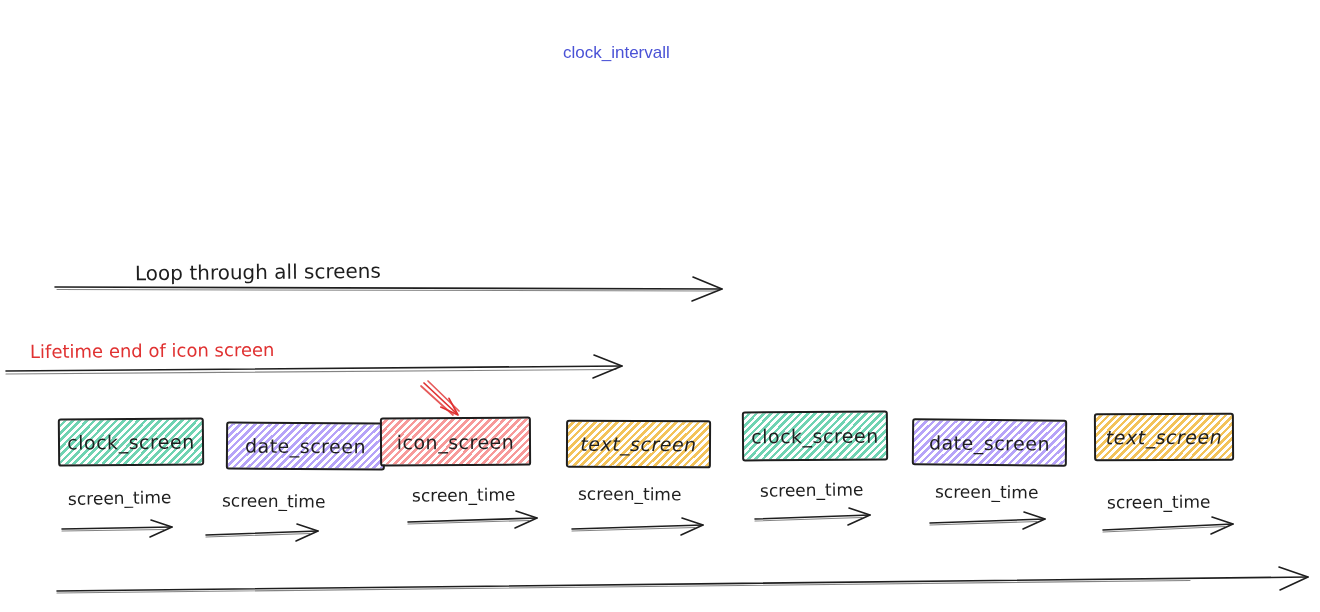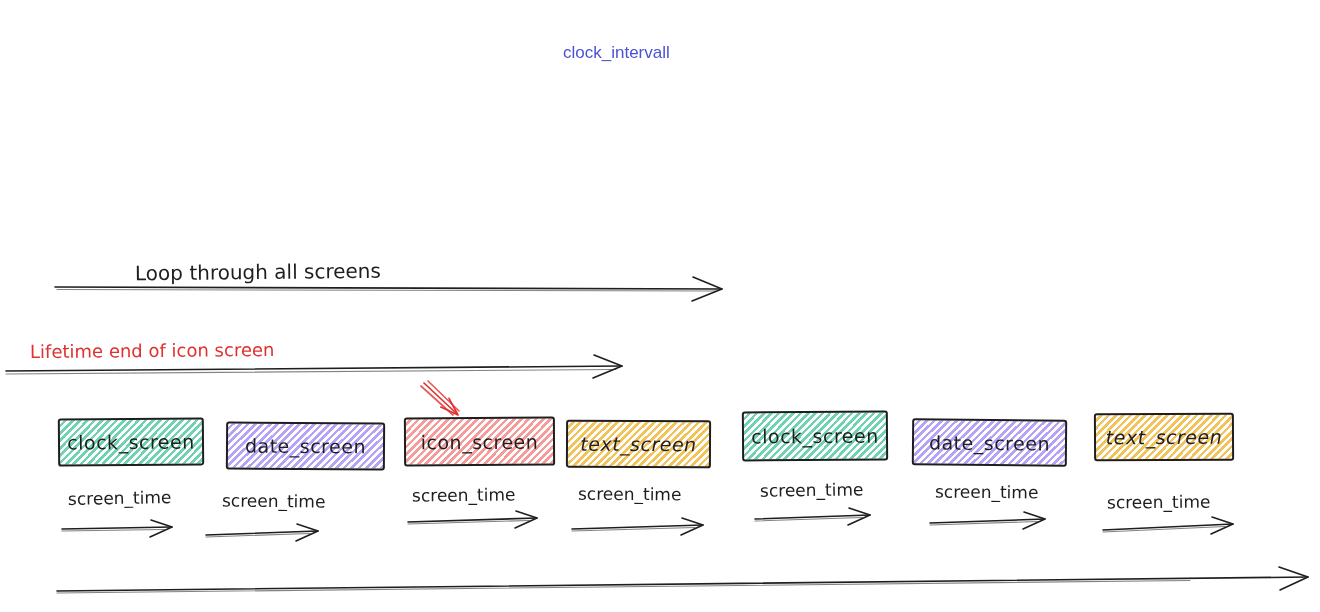--- a/index.html
+++ b/index.html
@@ -106,21 +106,21 @@
   <div class="hand label-loop">Loop through all screens</div>
   <div class="hand label-lifetime">Lifetime end of icon screen</div>
   <div class="hand label-time">Time</div>
 
   <div class="box fill-green" style="left:58px;  top:388px; width:142px; height:44px; transform:rotate(-0.5deg);">
     <span>clock_screen</span>
   </div>
   <div class="box fill-purple" style="left:226px; top:392px; width:155px; height:44px; transform:rotate(0.4deg);">
     <span>date_screen</span>
   </div>
-  <div class="box fill-red" style="left:404px; top:387px; width:147px; height:45px; transform:rotate(-0.3deg);">
+  <div class="box fill-red" style="left:380px; top:387px; width:147px; height:45px; transform:rotate(-0.3deg);">
     <span>icon_screen</span>
   </div>
   <div class="box fill-yellow" style="left:566px; top:390px; width:141px; height:44px; transform:rotate(0.3deg);">
     <span>text_screen</span>
   </div>
   <div class="box fill-green" style="left:742px; top:381px; width:142px; height:46px; transform:rotate(-0.4deg);">
     <span>clock_screen</span>
   </div>
   <div class="box fill-purple" style="left:912px; top:389px; width:151px; height:43px; transform:rotate(0.5deg);">
     <span>date_screen</span>

